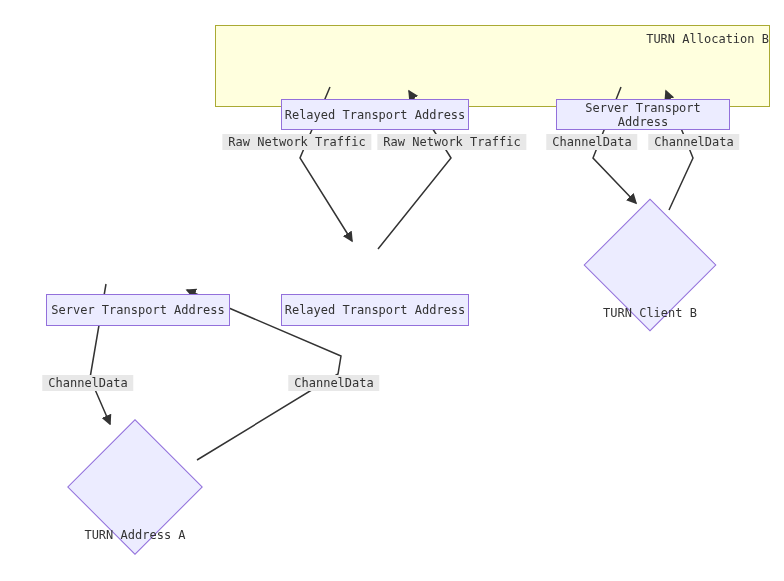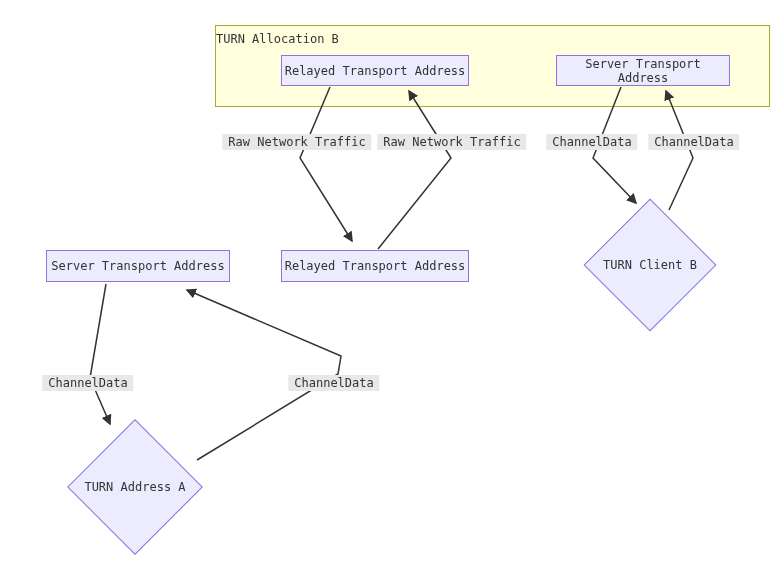--- a/index.html
+++ b/index.html
@@ -23,21 +23,21 @@
     position: absolute;
     background: var(--subgraph-fill, #ffffde);
     border: 1px solid var(--subgraph-border, #aaaa33);
     z-index: 1;
   }
   .sg-title {
     position: absolute;
     top: 6px;
     left: 0;
     width: 100%;
-    text-align: left;
+    text-align: right;
     z-index: 1;
   }
   #sg-b { left: 215px; top: 25px;  width: 553px; height: 80px; }
   #sg-a { left: 8px;   top: 172px; width: 521px; height: 183px; }
 
   
   .edges {
     position: absolute;
     left: 0; top: 0;
     z-index: 2;
@@ -53,20 +53,21 @@
   .node {
     position: absolute;
     background: var(--node-fill, #ececff);
     border: 1px solid var(--node-border, #9370db);
     display: flex;
     align-items: center;
     justify-content: center;
     text-align: center;
     z-index: 3;
     box-sizing: border-box;
+    margin-top: 44px;
   }
   #n-relayed-b { left: 281px; top: 55px;  width: 188px; height: 31px; }
   #n-server-b  { left: 556px; top: 55px;  width: 174px; height: 31px; }
   #n-server-a  { left: 46px;  top: 250px; width: 184px; height: 32px; }
   #n-relayed-a { left: 281px; top: 250px; width: 188px; height: 32px; }
 
   
   .diamond {
     position: absolute;
     background: var(--node-fill, #ececff);
@@ -75,20 +76,21 @@
     z-index: 3;
     box-sizing: border-box;
   }
   #d-client-b { left: 603px; top: 218px; width: 94px; height: 94px; }
   #d-client-a { left: 87px;  top: 439px; width: 96px; height: 96px; }
   .diamond-label {
     position: absolute;
     transform: translate(-50%, -50%);
     white-space: nowrap;
     z-index: 4;
+    margin-top: 48px;
   }
   #dl-client-b { left: 650px; top: 265px; }
   #dl-client-a { left: 135px; top: 487px; }
 
   
   .edge-label {
     position: absolute;
     transform: translate(-50%, -50%);
     background: var(--edge-label-bg, #e8e8e8);
     padding: 1px 6px;

